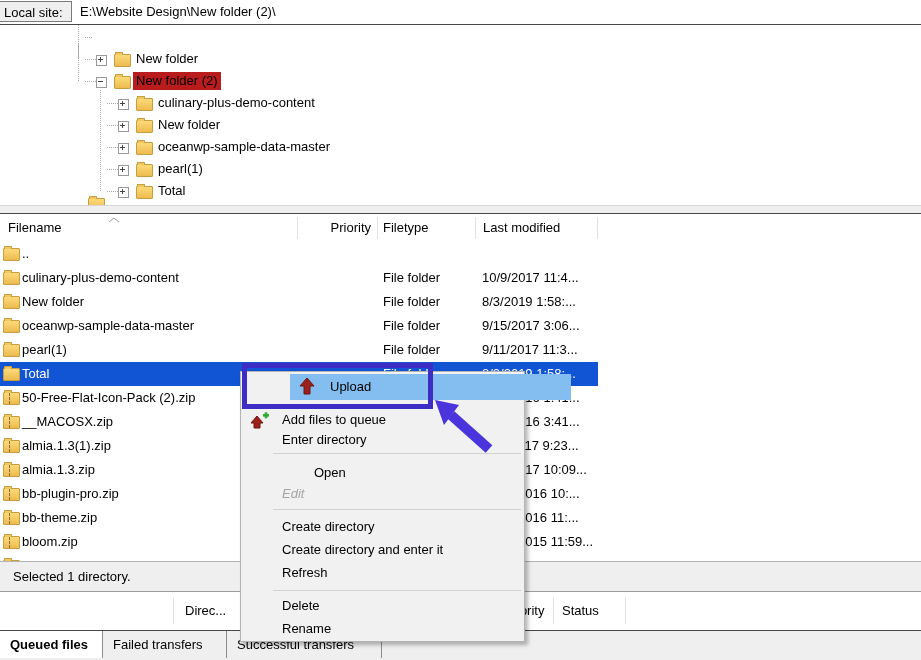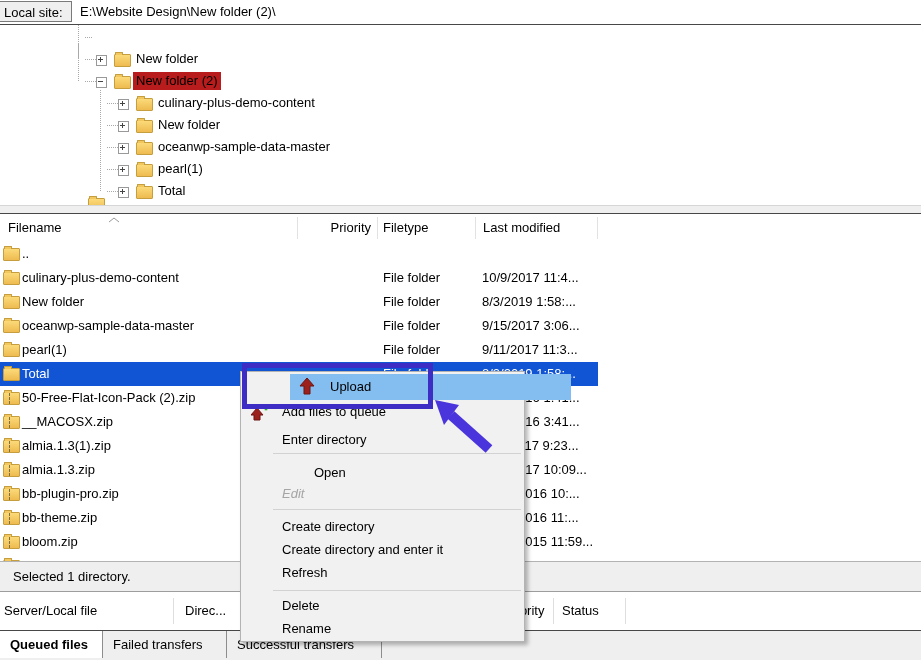--- a/index.html
+++ b/index.html
@@ -213,21 +213,20 @@
     <span class="fico zip"></span>
     <span class="fname">bootframe.zip</span>
     <span class="fdate">3/3/2015 6:4...</span>
   </div>
 
   <div id="statusbar">
     <span>Selected 1 directory.</span>
   </div>
 
   <div id="queuehdr">
-    <div class="qcol" style="left:4px;">Server/Local file</div>
     <div class="qline" style="left:173px;"></div>
     <div class="qcol" style="left:185px;">Direc...</div>
     <div class="qcol" style="left:504px;">Priority</div>
     <div class="qline" style="left:553px;"></div>
     <div class="qcol" style="left:562px;">Status</div>
     <div class="qline" style="left:625px;"></div>
   </div>
 
   <div id="tabs">
     <div class="tab active" style="left:0;width:103px;">Queued files</div>
@@ -235,21 +234,21 @@
     <div class="tab" style="left:227px;width:155px;">Successful transfers</div>
   </div>
 
   <div id="ctxmenu">
     <div class="mi hl" style="top:2px;margin-left:48px;">
       <svg class="micon" width="16" height="17" viewBox="0 0 16 17">
           <path d="M8 0 L15 8 H11 V16 H5 V8 H1 Z" fill="#9c201c" stroke="#6d1513" stroke-width="1"></path>
         </svg>
       <span class="mtext">Upload</span>
     </div>
-    <div class="mi" style="top:28px;">
+    <div class="mi" style="top:36px;">
       <svg class="micon" width="18" height="17" viewBox="0 0 18 17">
           <path d="M6 4 L12 11 H9 V16 H3 V11 H0 Z" fill="#9c201c" stroke="#6d1513" stroke-width="1"></path>
           <rect x="12" y="2" width="6" height="2.6" fill="#2fae2f"></rect>
           <rect x="13.7" y="0.3" width="2.6" height="6" fill="#2fae2f"></rect>
         </svg>
       <span class="mtext">Add files to queue</span>
     </div>
     <div class="mi" style="top:56px;">
       <span class="mtext">Enter directory</span>
     </div>

